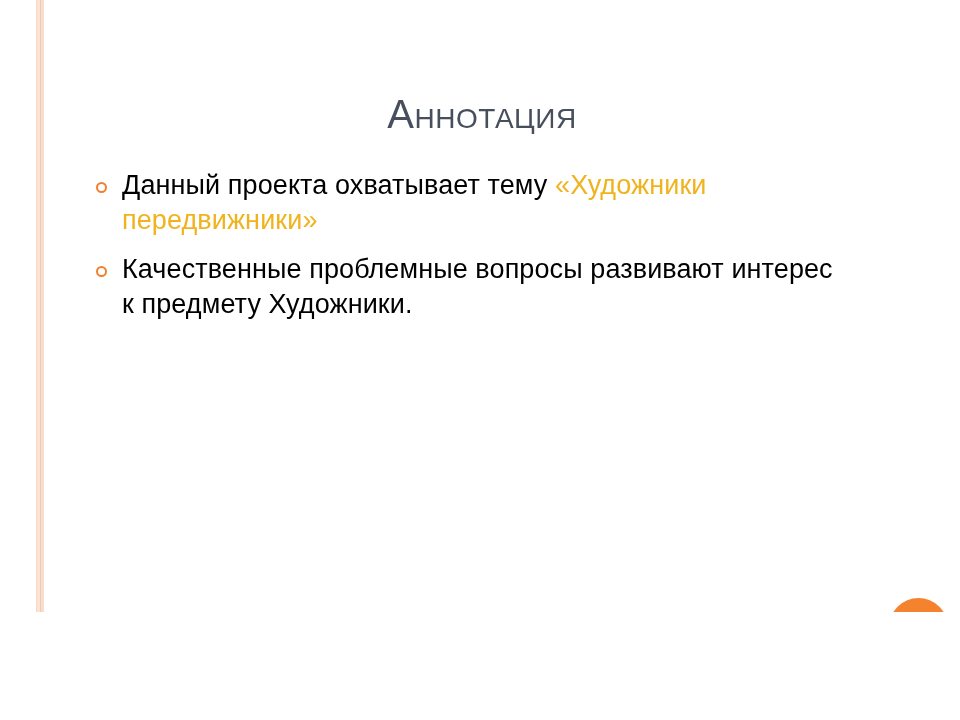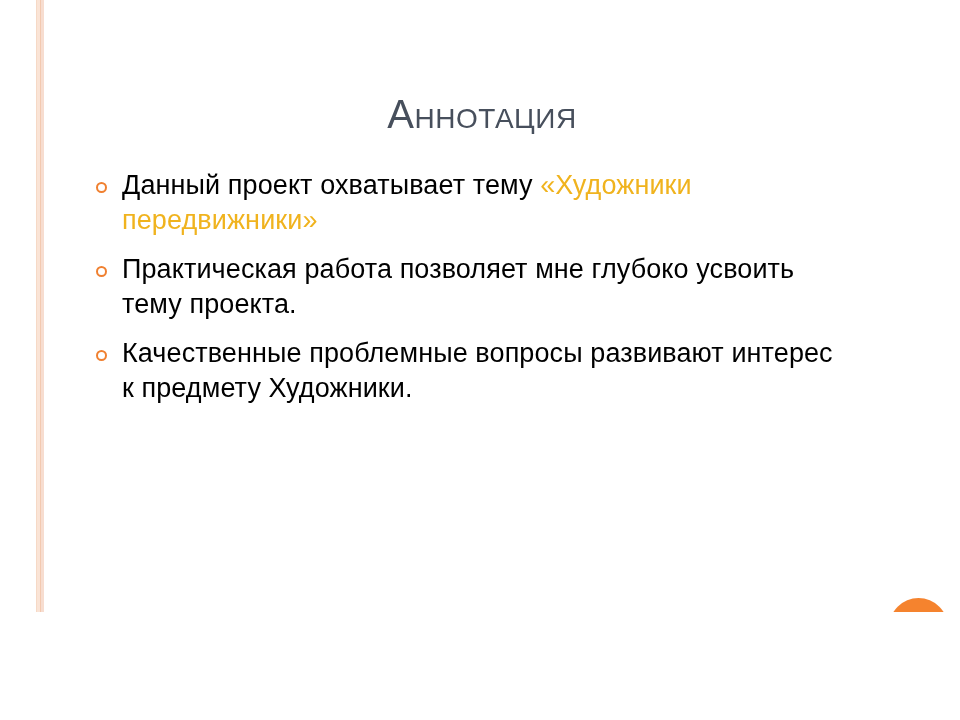--- a/index.html
+++ b/index.html
@@ -155,27 +155,23 @@
     <div class="r3"></div>
     <div class="r4"></div>
   </div>
 
   <div class="title">Аннотация</div>
 
   <div class="body">
 
     <div class="bullet-row">
       <span class="bullet-marker"></span>
-      <span>Данный проект  охватывает  тему </span><span class="hl">«Художники передвижники»</span>
+      <span>Данный проекта  охватывает  тему </span><span class="hl">«Художники передвижники»</span>
     </div>
 
-    <div class="bullet-row">
-      <span class="bullet-marker"></span>
-      <span>Практическая  работа  позволяет  мне  глубоко усвоить тему проекта.</span>
-    </div>
 
     <div class="bullet-row">
       <span class="bullet-marker"></span>
       <span>Качественные  проблемные  вопросы  развивают интерес к предмету  Художники.</span>
     </div>
 
   </div>
 
   <div class="orange-dot"></div>
 

